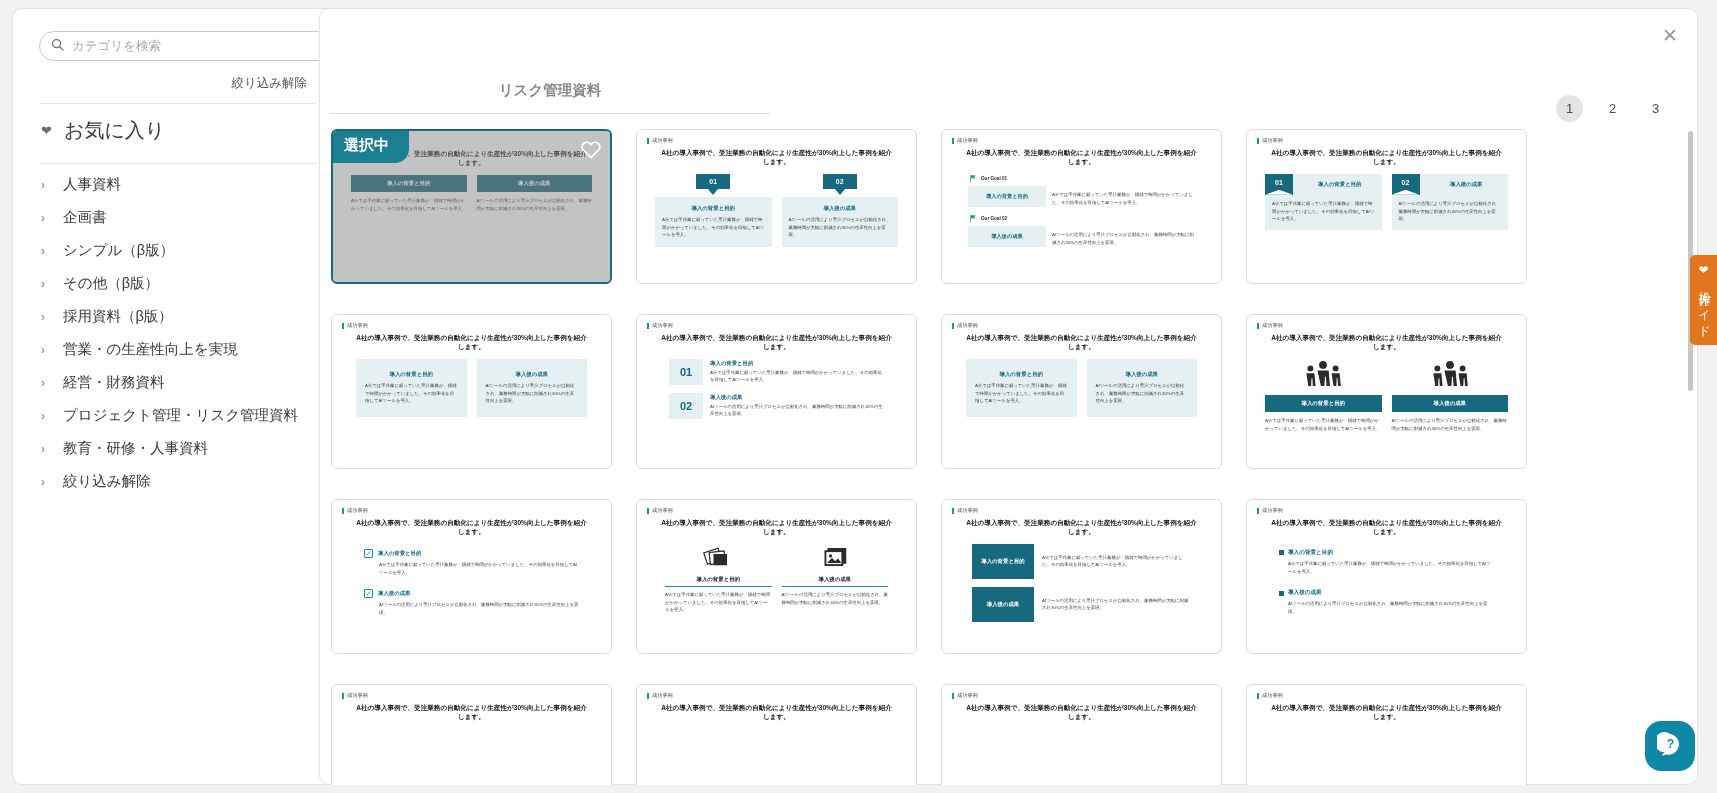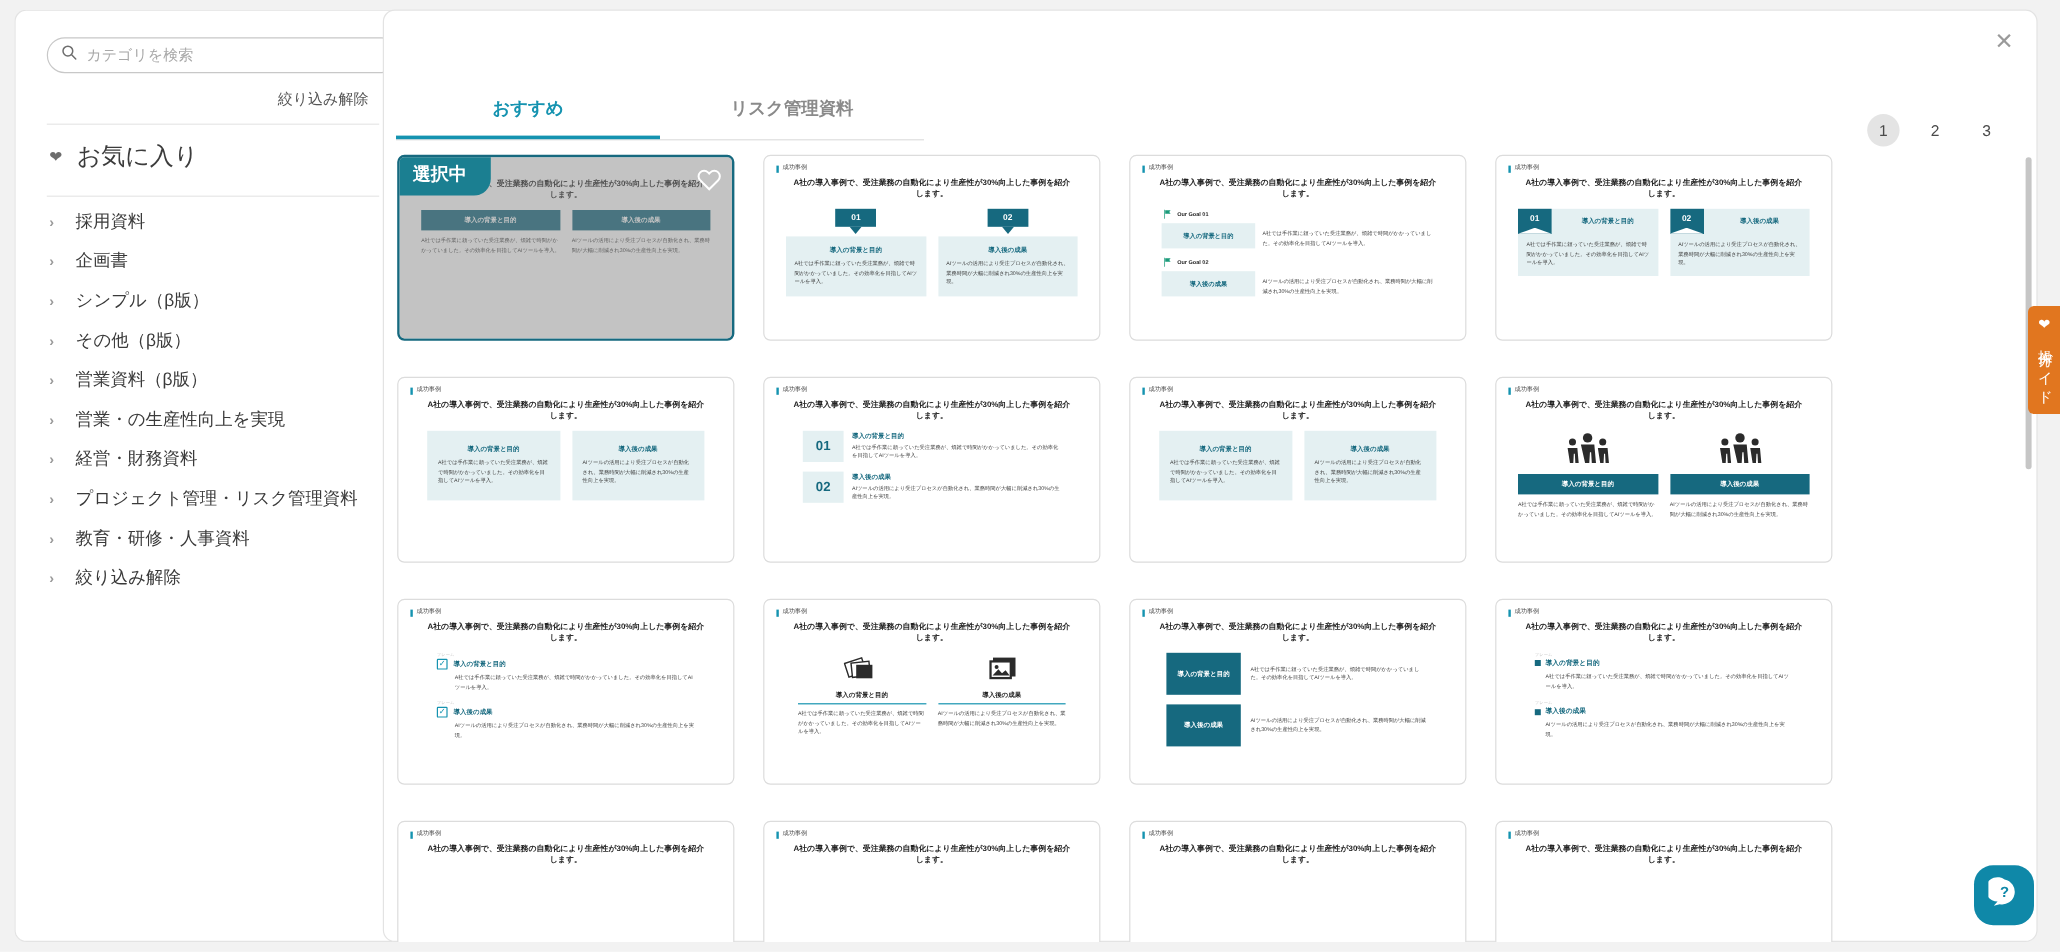--- a/index.html
+++ b/index.html
@@ -247,37 +247,37 @@
   <div class="fav-row">
     <span class="hrt">❤</span>
     <span class="fav-label">お気に入り</span>
   </div>
 
   <div class="divider"></div>
 
   <div class="cat-list" id="cat-list">
       <div class="cat-item">
         <span class="chev">›</span>
-        <span class="cat-label">採用資料</span>
+        <span class="cat-label">人事資料</span>
       </div>
       <div class="cat-item">
         <span class="chev">›</span>
         <span class="cat-label">企画書</span>
       </div>
       <div class="cat-item">
         <span class="chev">›</span>
         <span class="cat-label">シンプル（β版）</span>
       </div>
       <div class="cat-item">
         <span class="chev">›</span>
         <span class="cat-label">その他（β版）</span>
       </div>
       <div class="cat-item">
         <span class="chev">›</span>
-        <span class="cat-label">営業資料（β版）</span>
+        <span class="cat-label">採用資料（β版）</span>
       </div>
       <div class="cat-item">
         <span class="chev">›</span>
         <span class="cat-label">営業・の生産性向上を実現</span>
       </div>
       <div class="cat-item">
         <span class="chev">›</span>
         <span class="cat-label">経営・財務資料</span>
       </div>
       <div class="cat-item">
@@ -293,21 +293,20 @@
         <span class="cat-label">絞り込み解除</span>
       </div>
     </div>
 </div>
 
 <div id="main">
 
   <div id="close-btn">✕</div>
 
   <div class="tabs">
-    <div class="tab active">おすすめ</div>
     <div class="tab">リスク管理資料</div>
   </div>
 
   <div class="pager">
     <div class="pg active">1</div>
     <div class="pg">2</div>
     <div class="pg">3</div>
   </div>
 
   <div id="grid-clip">

